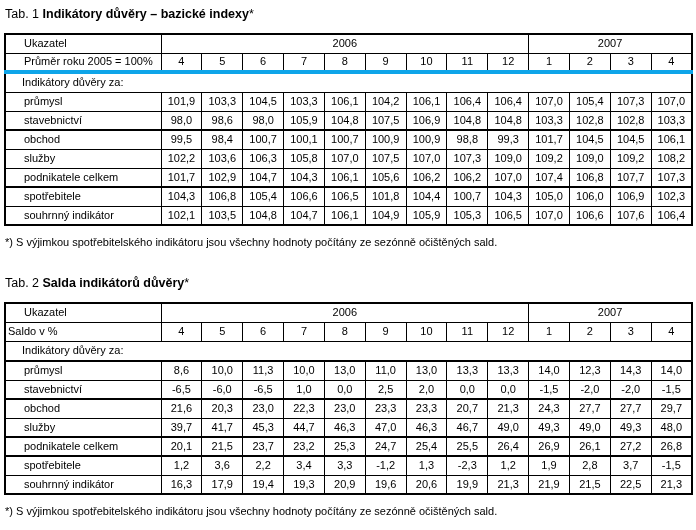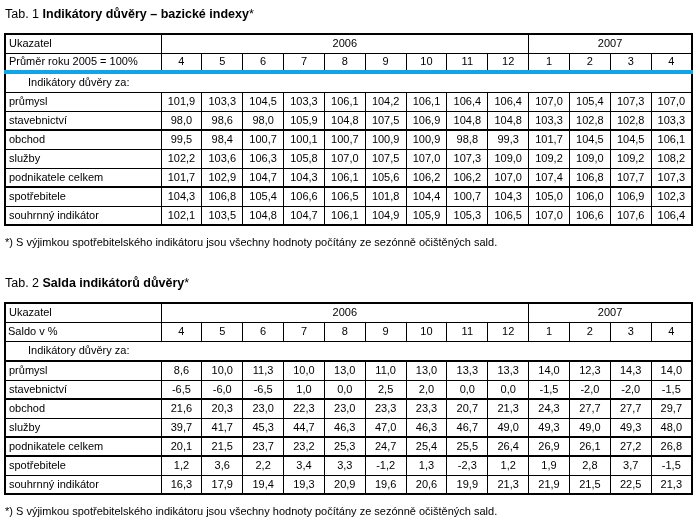--- a/index.html
+++ b/index.html
@@ -29,22 +29,22 @@
   table.stat td {
     border: 1px solid #000;
     font-size: 11px;
     height: 19px;
     line-height: 13px;
     padding: 1px 2px;
     overflow: hidden;
     white-space: nowrap;
   }
   table.stat td.c { text-align: center; }
-  table.stat td.lab-cell { text-align: left; padding-left: 3px; }
-  table.stat tr.section-row td { border-left: none; border-right: none; padding-left: 22px; height: 20px; }
+  table.stat td.lab-cell { text-align: left; padding-left: 18px; }
+  table.stat tr.section-row td { border-left: none; border-right: none; padding-left: 16px; height: 20px; }
   
   #t1 thead tr.month-row td { border-bottom: 4px solid #0ea5e9; }
   #t2 thead tr.section-row td { border-bottom: 2px solid #000; }
   #t1 tbody tr:nth-child(2) td,
   #t1 tbody tr:nth-child(5) td { border-bottom: 2px solid #000; }
   #t2 tbody tr:nth-child(2) td,
   #t2 tbody tr:nth-child(4) td,
   #t2 tbody tr:nth-child(5) td { border-bottom: 2px solid #000; }
   #t2 td.unit-center { text-align: left; padding-left: 2px; }
   .footnote {

